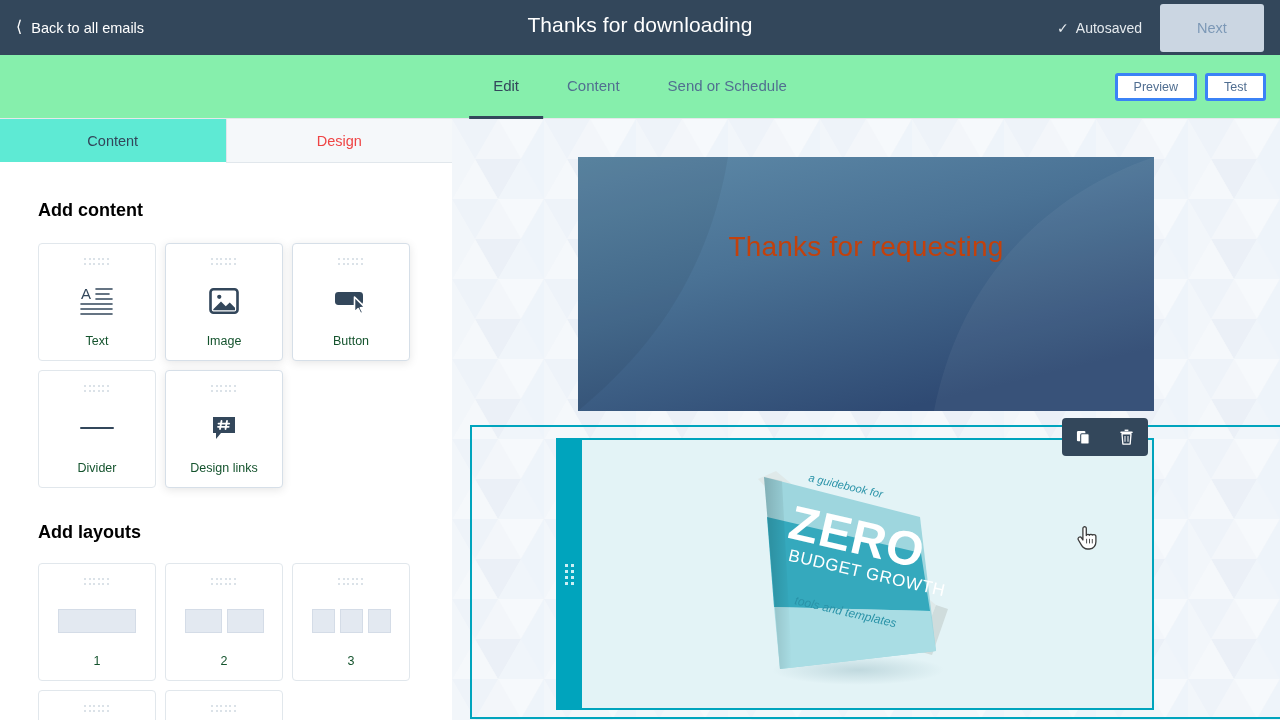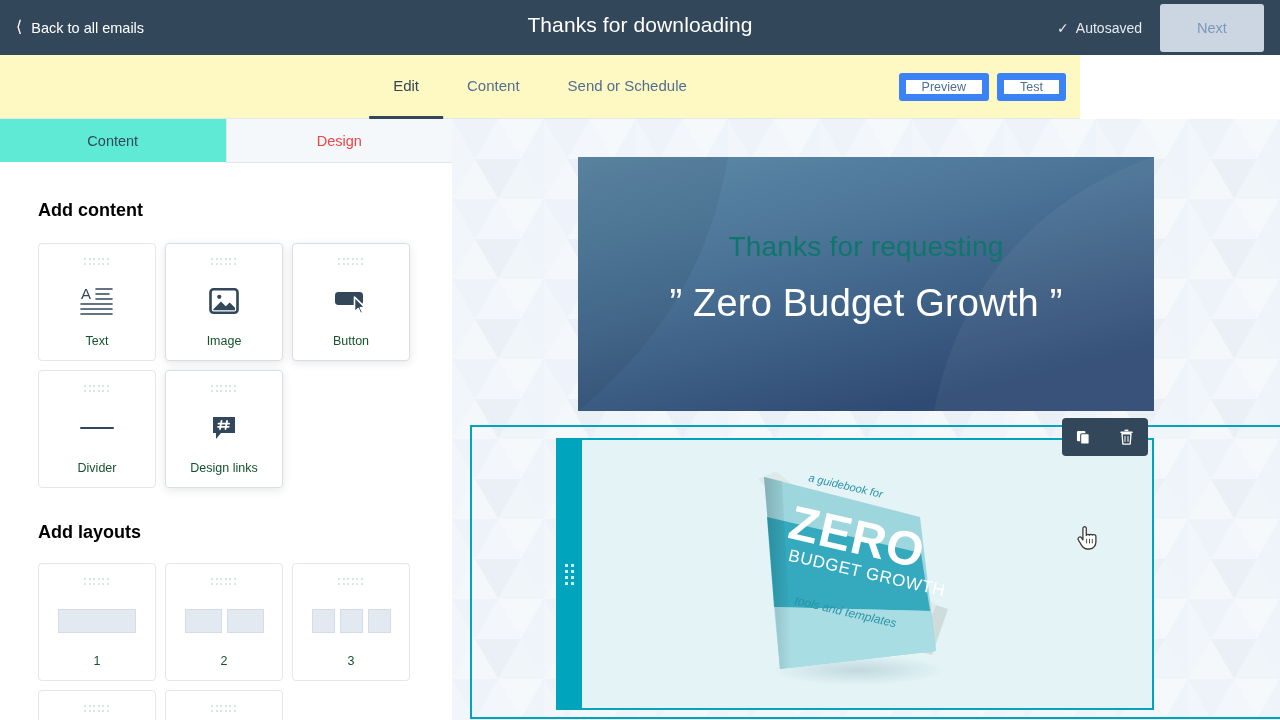--- a/index.html
+++ b/index.html
@@ -42,41 +42,41 @@
   #autosaved .check { font-size: 14px; line-height: 1; font-family: "DejaVu Sans", sans-serif; }
   #next-btn {
     width: 104px; height: 48px; border-radius: 3px;
     background: #cbd6e2; color: #7c98b6;
     font-size: 14.5px; border: none; cursor: pointer;
     font-family: "Liberation Sans", sans-serif;
   }
 
   
   #tabbar {
-    position: absolute; left: 0; top: 55px; width: 1080px; height: 64px;
-    background: #fef9c3; border-bottom: 1px solid #e5e8eb;
+    position: absolute; left: 0; top: 55px; width: 1280px; height: 64px;
+    background: #86efac; border-bottom: 1px solid #e5e8eb;
   }
   #tabs {
     position: absolute; left: 50%; transform: translateX(-50%);
     top: 0; height: 64px; display: flex; align-items: stretch; gap: 0;
   }
   .tab {
     display: flex; align-items: center; padding: 0 24px;
     font-size: 15px; color: #516f90; cursor: pointer;
     border-bottom: 3px solid transparent;
     font-family: "Liberation Sans", sans-serif;
   }
   .tab.active { color: #33475b; border-bottom-color: #33475b; font-weight: 400; }
   #tabbar-right {
     position: absolute; right: 14px; top: 0; height: 64px;
     display: flex; align-items: center; gap: 8px;
   }
   .ghost-btn {
     height: 28px; padding: 0 16px; border-radius: 3px;
-    background: #fff; border: 7px solid #3b82f6; color: #506e91;
+    background: #fff; border: 3px solid #3b82f6; color: #506e91;
     font-size: 12.5px; cursor: pointer;
     font-family: "Liberation Sans", sans-serif;
   }
 
   
   #sidebar {
     position: absolute; left: 0; top: 119px; width: 452px; height: 601px;
     background: #fff; overflow: hidden;
   }
   #side-tabs { display: flex; height: 44px; }
@@ -131,21 +131,21 @@
     opacity: 0.85;
   }
   
   #banner {
     position: absolute; left: 126px; top: 38px; width: 576px; height: 254px;
     overflow: hidden;
   }
   #banner .bg { position: absolute; inset: 0; }
   #banner .t1 {
     position: absolute; left: 0; right: 0; top: 74px; text-align: center;
-    color: #0f766e; font-size: 28px; font-weight: 400; letter-spacing: 0.2px;
+    color: #c2410c; font-size: 28px; font-weight: 400; letter-spacing: 0.2px;
     font-family: "Liberation Sans", sans-serif;
   }
   #banner .t2 {
     position: absolute; left: 0; right: 0; top: 125px; text-align: center;
     color: #fff; font-size: 38px; font-weight: 400; letter-spacing: 0.2px;
     font-family: "Liberation Sans", sans-serif;
   }
 
   
   #sel-row {
@@ -510,21 +510,20 @@
         <path d="M576,0 C460,40 380,130 356,254 L576,254 Z"></path>
         <path d="M576,22 C486,62 420,150 400,254 L576,254 Z"></path>
         <path d="M576,62 C512,96 462,176 448,254 L576,254 Z"></path>
       </g>
       <g fill="#000000" opacity="0.05">
         <path d="M0,254 C70,196 130,120 150,0 L0,0 Z"></path>
         <path d="M0,254 C48,212 96,140 110,0 L0,0 Z"></path>
       </g>
     </svg>
     <div class="t1">Thanks for requesting</div>
-    <div class="t2">” Zero Budget Growth ”</div>
   </div>
 
   <div id="sel-row"></div>
 
   <div id="sel-module"></div>
 
   <div id="drag-handle">
     <div class="dots">
       <i></i>
         <i></i>

